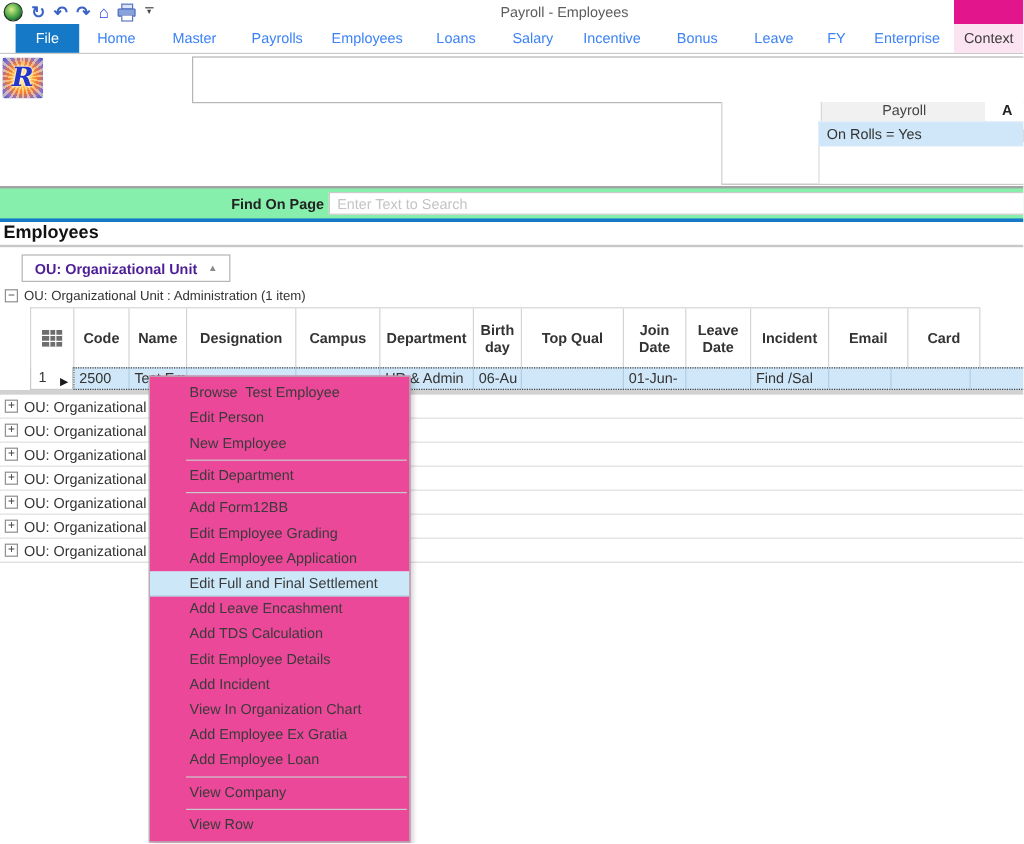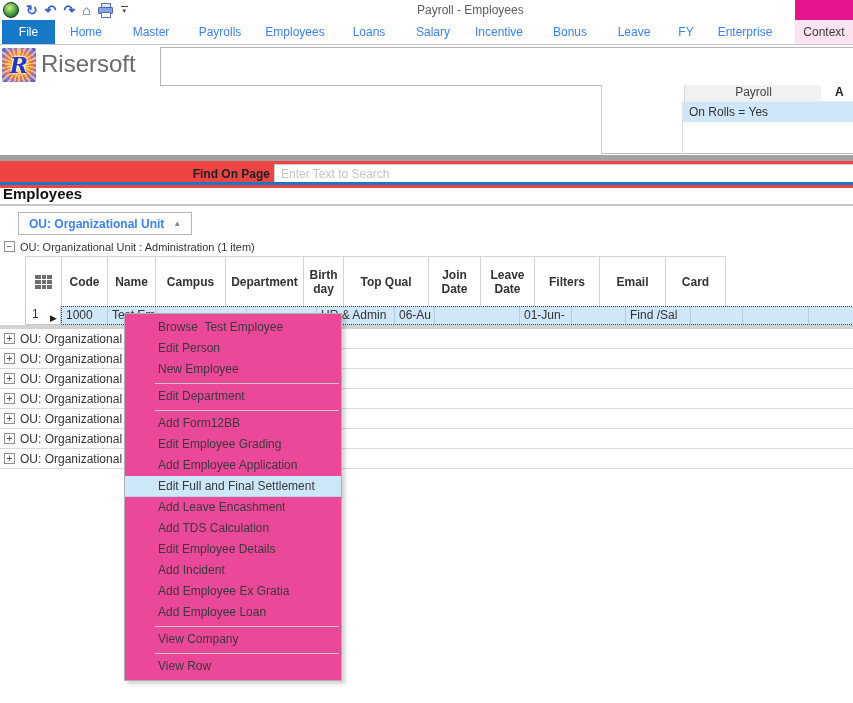--- a/index.html
+++ b/index.html
@@ -16,21 +16,21 @@
   .print-icon .pi-mid{position:absolute;left:0;top:4px;width:13px;height:5px;background:#86a3de;border:1px solid #4a67b8;border-radius:1px;}
   .print-icon .pi-paper{position:absolute;left:3px;top:9px;width:8px;height:4px;background:#fff;border:1px solid #5b79c0;}
   .qat-more{display:flex;flex-direction:column;align-items:center;width:9px;cursor:default;}
   .qat-more .bar{width:7px;height:0;border-top:1px solid #444;margin-bottom:1px;}
   .qat-more .caret{font-size:7px;line-height:6px;color:#444;}
   .app-title{position:absolute;left:417px;top:3px;font-size:12px;color:#5c5c5c;}
   .magenta-strip{position:absolute;right:0;top:0;width:58px;height:20px;}
   
   .ribbon{position:absolute;left:0;top:20px;width:853px;height:24px;border-bottom:1px solid #c9c9c9;background:#fff;}
   .ribbon .pinkzone{position:absolute;right:0;top:0;width:58px;height:24px;}
-  .tabs{position:absolute;left:2px;top:0;display:flex;height:24px;}
+  .tabs{position:absolute;left:13px;top:0;display:flex;height:24px;}
   .tab{height:24px;line-height:24px;text-align:center;font-size:12px;color:#3b82f6;cursor:default;}
   .tab.selected{color:#fff;}
   .context-tab{position:absolute;right:0;top:0;width:58px;height:24px;line-height:24px;
     text-align:center;font-size:12px;color:#3a3a3a;}
   
   .logo{position:absolute;left:2px;top:48px;width:34px;height:34px;border-radius:2px;
     background:
       repeating-conic-gradient(rgba(255,244,190,.55) 0 7deg,rgba(255,255,255,0) 7deg 16deg),
       radial-gradient(circle,#fff3a0 0%,#ffc33e 28%,#f2772e 52%,#8a6fd0 78%,#3c55b4 100%);
     display:flex;align-items:center;justify-content:center;}
@@ -44,32 +44,32 @@
   .filters-panel{position:absolute;left:601px;top:85px;width:252px;height:68px;
     border-left:1px solid #cfcfcf;border-bottom:1px solid #bdbdbd;background:#fff;}
   .f-tab0{position:absolute;left:82px;top:0;width:137px;height:16px;background:#f1f1f1;
     border-left:1px solid #d8d8d8;text-align:center;font-size:12px;color:#444;line-height:15px;}
   .f-tab1{position:absolute;left:219px;top:0;width:40px;height:16px;background:#fff;
     font-size:12px;font-weight:bold;color:#222;line-height:15px;padding-left:14px;}
   .f-item{position:absolute;left:80px;top:16px;width:180px;height:21px;line-height:21px;
     font-size:12px;color:#333;padding-left:7px;border-top:1px solid #e4eef7;}
   .f-rest{position:absolute;left:80px;top:37px;width:180px;height:31px;background:#fff;border-left:1px solid #dcdcdc;}
   
-  .find-row{position:absolute;left:0;top:155px;width:853px;height:27px;background:#ef4444;border-top:6px solid #a3a3a3;}
+  .find-row{position:absolute;left:0;top:155px;width:853px;height:27px;background:#86efac;border-top:2px solid #a3a3a3;}
   .find-label{position:absolute;left:130px;top:6px;width:140px;text-align:right;font-size:12px;font-weight:bold;color:#222;}
   .find-input{position:absolute;left:274px;top:3px;width:590px;height:19px;border:1px solid #cbcbcb;
     font-size:12px;padding:0 6px;color:#333;outline:none;box-sizing:border-box;font-family:"Liberation Sans",sans-serif;}
   .find-input::placeholder{color:#c4c4c4;}
   .blue-line{position:absolute;left:0;top:182px;width:853px;height:3px;}
   
   .page-title{position:absolute;left:3px;top:185px;font-size:15px;font-weight:bold;color:#111;}
   .title-underline{position:absolute;left:0;top:204px;width:853px;height:2px;background:#c8c8c8;}
   .ou-chip{position:absolute;left:18px;top:212px;height:21px;border:1px solid #b5b5b5;background:#fff;
     display:flex;align-items:center;gap:9px;padding:0 10px;cursor:default;}
-  .ou-chip .lbl{font-size:12px;font-weight:bold;color:#3b82f6;}
+  .ou-chip .lbl{font-size:12px;font-weight:bold;color:#4c1d95;}
   .ou-chip .arr{font-size:8px;color:#8a8a8a;}
   
   .group-header{position:absolute;left:0;top:239px;width:853px;height:15px;display:flex;align-items:center;}
   .xbox{width:11px;height:11px;border:1px solid #8e8e8e;background:#fff;font-size:10px;line-height:9px;
     text-align:center;color:#444;margin-left:4px;box-sizing:border-box;cursor:default;}
   .group-header .gtext{font-size:11px;color:#333;margin-left:5px;}
   
   .grid-header{position:absolute;left:25px;top:256px;height:50px;display:flex;border-top:1px solid #d4d4d4;
     border-left:1px solid #d4d4d4;background:#fff;}
   .hcell{border-right:1px solid #d4d4d4;box-sizing:border-box;display:flex;align-items:center;justify-content:center;
@@ -133,21 +133,20 @@
         <div class="tab" style="width: 58px;">Leave</div>
         <div class="tab" style="width: 46px;">FY</div>
         <div class="tab" style="width: 72px;">Enterprise</div>
       </div>
     <div class="context-tab">Context</div>
   </div>
 
   <div class="logo">
     <span class="r">R</span>
   </div>
-  <div class="brand-name">Risersoft</div>
   <div class="company-box">
     <div class="company-text">
       <span class="cname">Test Company Ltd</span>
     </div>
   </div>
 
   <div class="filters-panel">
     <div class="f-tab0">Payroll</div>
     <div class="f-tab1">A</div>
     <div class="f-item" style="background: rgb(207, 231, 248);">On Rolls = Yes</div>
@@ -177,38 +176,39 @@
         <svg width="17" height="14">
           <rect width="17" height="14" fill="#6e6e6e"></rect>
           <line x1="0" y1="4.5" x2="17" y2="4.5" stroke="#fff"></line>
           <line x1="0" y1="9.5" x2="17" y2="9.5" stroke="#fff"></line>
           <line x1="6.5" y1="0" x2="6.5" y2="14" stroke="#fff"></line>
           <line x1="11.5" y1="0" x2="11.5" y2="14" stroke="#fff"></line>
         </svg>
       </div>
       <div class="hcell" style="width: 46px;">Code</div>
       <div class="hcell" style="width: 48px;">Name</div>
+      <div class="hcell" style="width: 91px;">Designation</div>
       <div class="hcell" style="width: 70px;">Campus</div>
       <div class="hcell" style="width: 78px;">Department</div>
       <div class="hcell" style="width: 40px;">Birth day</div>
       <div class="hcell" style="width: 85px;">Top Qual</div>
       <div class="hcell" style="width: 52px;">Join Date</div>
       <div class="hcell" style="width: 54px;">Leave Date</div>
-      <div class="hcell" style="width: 65px;">Filters</div>
+      <div class="hcell" style="width: 65px;">Incident</div>
       <div class="hcell" style="width: 66px;">Email</div>
       <div class="hcell" style="width: 60px;">Card</div>
     </div>
 
   <div class="data-row">
     <div class="rownum-cell">
       <span>1</span>
       <span class="arr">▶</span>
     </div>
     <div class="row-cells" id="row-cells" style="background: rgb(207, 231, 248);">
-        <div class="dcell" style="width: 46px;">1000</div>
+        <div class="dcell" style="width: 46px;">2500</div>
         <div class="dcell" style="width: 48px;">Test Employee</div>
         <div class="dcell" style="width: 91px;"></div>
         <div class="dcell" style="width: 70px;"></div>
         <div class="dcell" style="width: 78px;">HR &amp; Admin</div>
         <div class="dcell" style="width: 40px;">06-Au</div>
         <div class="dcell" style="width: 85px;"></div>
         <div class="dcell" style="width: 52px;">01-Jun-</div>
         <div class="dcell" style="width: 54px;"></div>
         <div class="dcell" style="width: 65px;">Find /Sal</div>
         <div class="dcell" style="width: 52px;"></div>
@@ -257,20 +257,21 @@
       <div class="menu-item">Edit Department</div>
       <div class="menu-sep"></div>
       <div class="menu-item">Add Form12BB</div>
       <div class="menu-item">Edit Employee Grading</div>
       <div class="menu-item">Add Employee Application</div>
       <div class="menu-item hl">Edit Full and Final Settlement</div>
       <div class="menu-item">Add Leave Encashment</div>
       <div class="menu-item">Add TDS Calculation</div>
       <div class="menu-item">Edit Employee Details</div>
       <div class="menu-item">Add Incident</div>
+      <div class="menu-item">View In Organization Chart</div>
       <div class="menu-item">Add Employee Ex Gratia</div>
       <div class="menu-item">Add Employee Loan</div>
       <div class="menu-sep"></div>
       <div class="menu-item">View Company</div>
       <div class="menu-sep"></div>
       <div class="menu-item">View Row</div>
     </div>
 
 </div>
 

